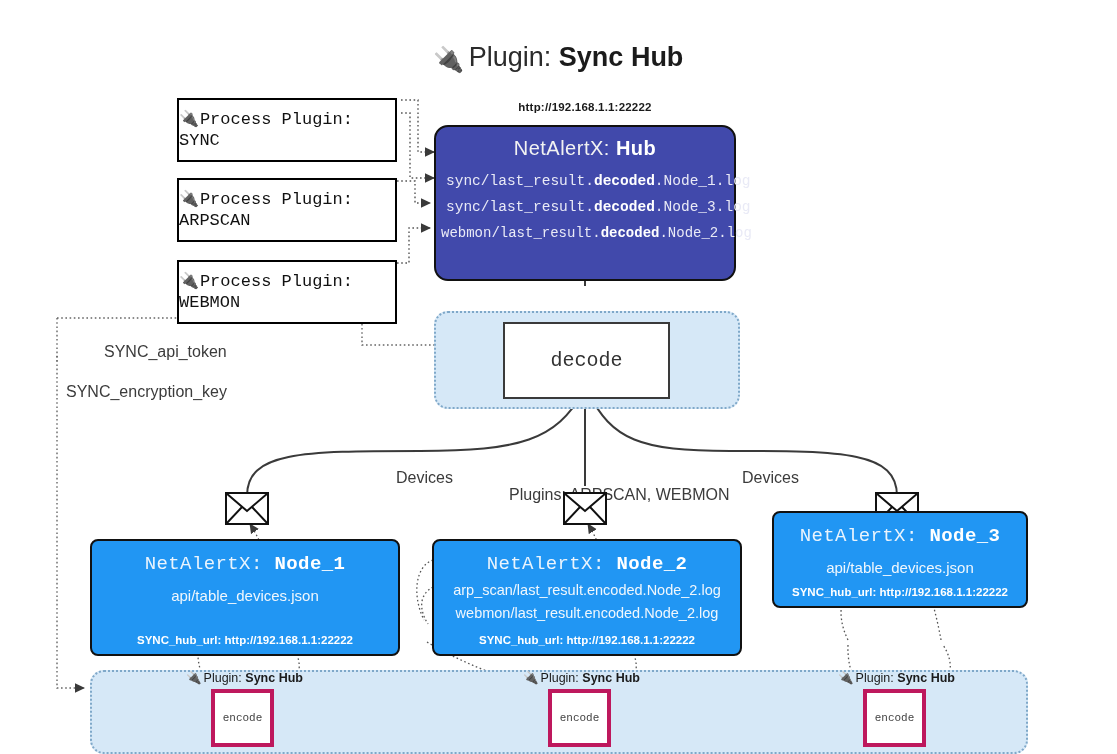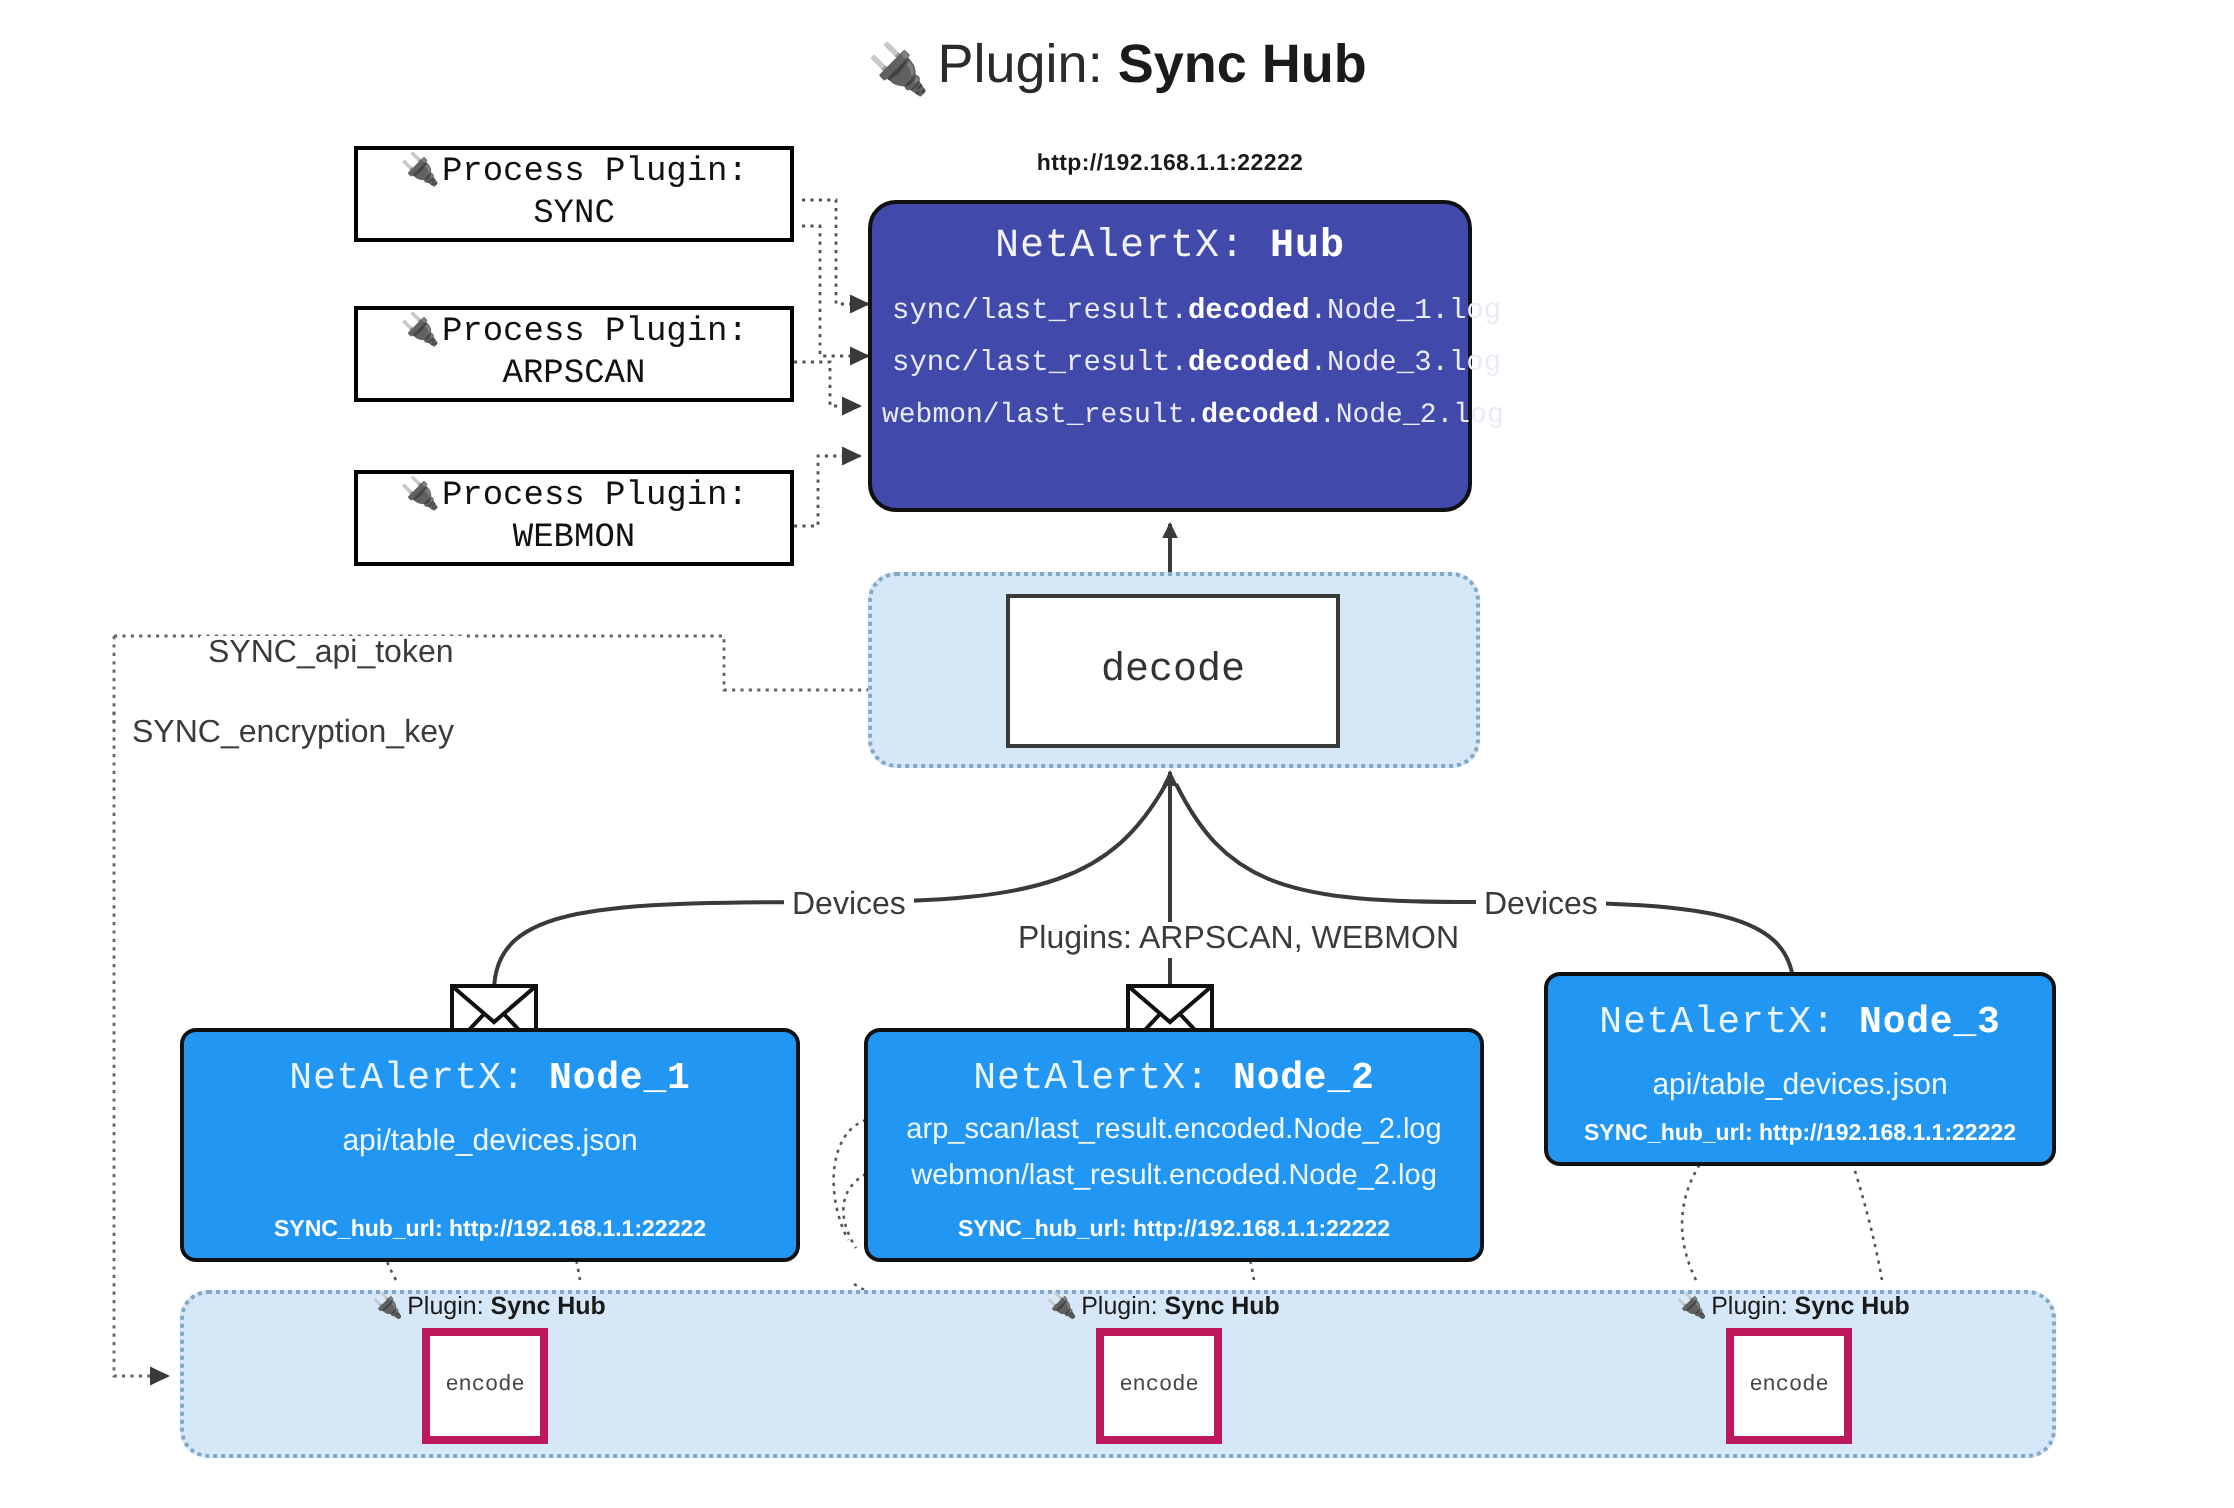--- a/index.html
+++ b/index.html
@@ -1,44 +1,44 @@
 <!DOCTYPE html>
 <html><head>
 <meta charset="utf-8">
 <style>
   html,body{margin:0;padding:0;background:#ffffff;}
   body{width:1117px;height:754px;position:relative;overflow:hidden;
        font-family:"Liberation Sans",sans-serif;color:#333;}
   .stage{position:absolute;left:0;top:0;width:1117px;height:754px;}
   svg.layer{position:absolute;left:0;top:0;width:1117px;height:754px;overflow:visible;}
-  .abs{position:absolute;box-sizing:border-box;}
+  .abs{position:absolute;box-sizing:border-box;margin-top:25px;}
 
   
   .title{left:0;top:16px;width:1117px;text-align:center;font-size:27px;color:#2b2b2b;
          line-height:1.2;white-space:nowrap;}
   .title .plugicon{font-size:25px;vertical-align:-2px;margin-right:4px;}
   .title .lead{font-weight:400;}
   .title .strong{font-weight:700;color:#1b1b1b;}
 
   
-  .procbox{background:#ffffff;border:2px solid #000;width:220px;height:48px;
+  .procbox{background:#ffffff;border:2px solid #000;width:220px;height:64px;
            font-family:"Liberation Mono","DejaVu Sans Mono",monospace;font-size:17px;color:#111;
-           display:flex;flex-direction:column;align-items:center;justify-content:center;
+           display:flex;flex-direction:column;align-items:flex-start;justify-content:center;
            line-height:1.25;}
   .procbox .l1{white-space:nowrap;}
   .procbox .l1 .ic{font-family:"Liberation Sans",sans-serif;font-size:16px;margin-right:1px;}
   .procbox .l2{white-space:nowrap;}
 
   
   .hubcap{left:425px;top:76px;width:320px;text-align:center;font-size:11.5px;
           font-weight:700;color:#1a1a1a;letter-spacing:.2px;}
   .hub{left:434px;top:100px;width:302px;height:156px;background:#4149ab;
        border:2.5px solid #111;border-radius:14px;color:#ffffff;
        padding-top:10px;}
-  .hub .hubtitle{text-align:center;font-family:Liberation Mono, monospace;
+  .hub .hubtitle{text-align:center;font-family:Liberation Sans, sans-serif;
        font-size:20px;letter-spacing:.5px;margin-bottom:9px;color:#f2f2f2;}
   .hub .hubtitle b{font-weight:700;color:#ffffff;}
   .hub .logline{font-size:14.5px;color:#e9eaf6;line-height:1.78;white-space:nowrap;
        padding-left:10px;font-family:Liberation Mono, monospace;}
   .hub .logline b{font-weight:700;color:#ffffff;}
   .hub .logline.wide{font-size:14px;padding-left:5px;}
 
   
   .band{background:#d6e8f7;border:2px dotted #7fa8c9;border-radius:14px;}
   .decodeband{left:434px;top:286px;width:306px;height:98px;}

